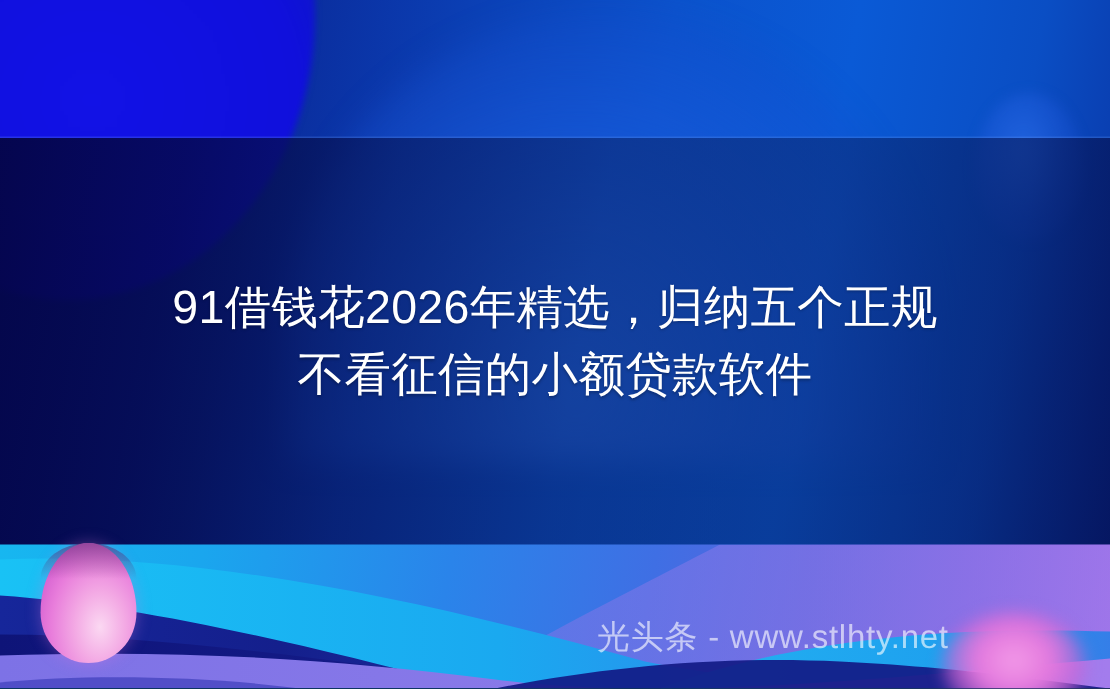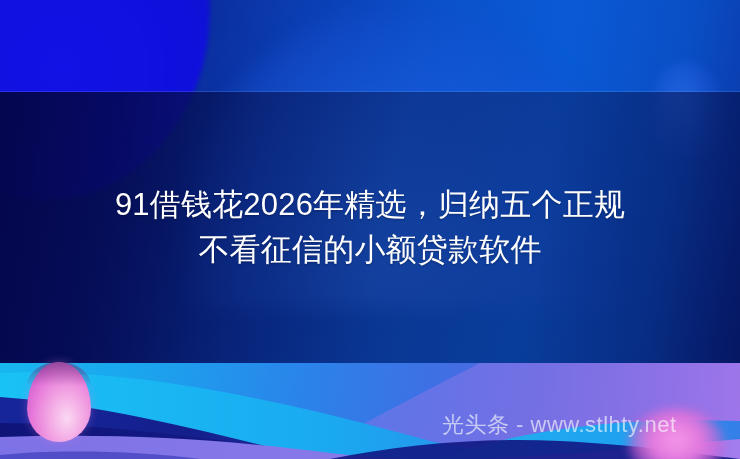--- a/index.html
+++ b/index.html
@@ -199,21 +199,20 @@
 
   .watermark {
     position: absolute;
     left: 398px;
     top: 410px;
     font-size: 22px;
     line-height: 30px;
     color: rgba(255,255,255,0.62);
     letter-spacing: 0.5px;
     white-space: nowrap;
-    margin-left: 44px;
   }
 </style>
 </head>
 <body>
 
 <div id="cover">
 
   <div class="layer bg-base"></div>
   <div class="glow-left"></div>
   <div class="glow-arch"></div>

